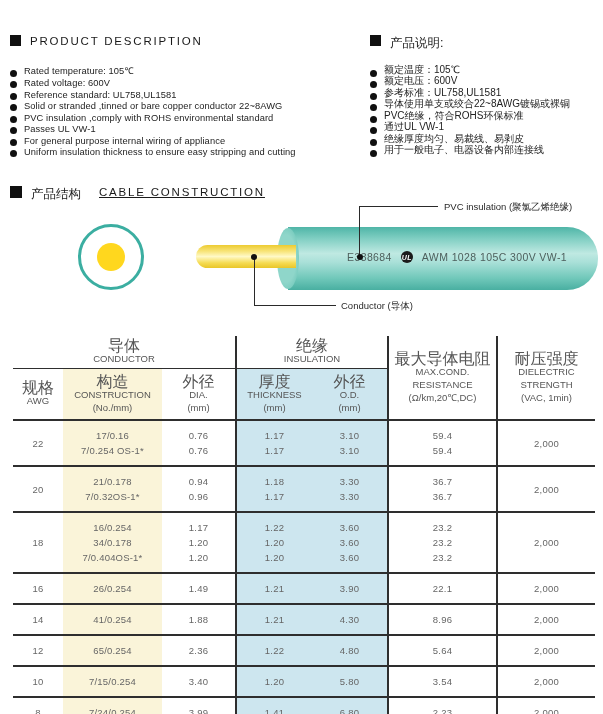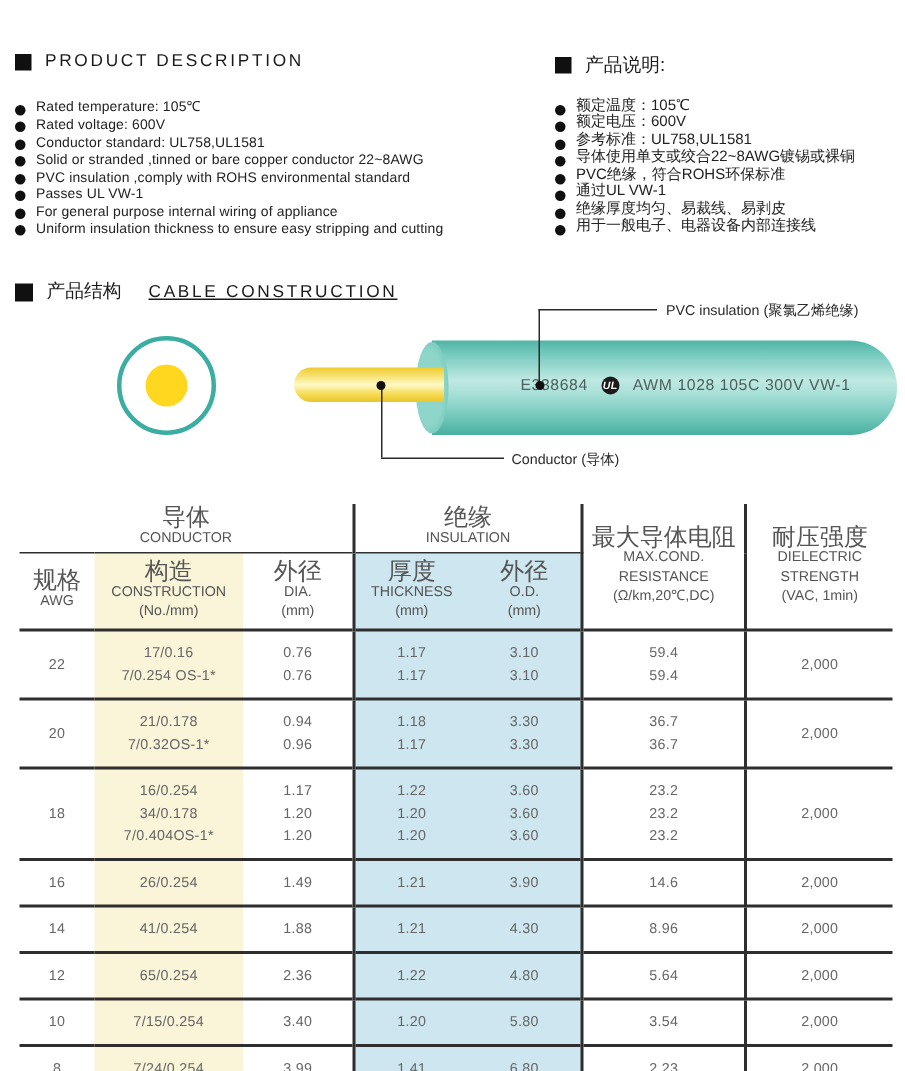--- a/index.html
+++ b/index.html
@@ -3,21 +3,21 @@
 <meta charset="utf-8">
 <style>
   html,body { margin:0; padding:0; }
   body {
     width:603px; height:714px; background:#ffffff; position:relative;
     font-family:"Liberation Sans", sans-serif; color:#333; overflow:hidden;
   }
   .page { position:absolute; left:0; top:0; width:603px; height:714px; }
 
   
-  .sec-header { position:absolute; display:flex; align-items:center; }
+  .sec-header { position:absolute; display:flex; align-items:flex-start; }
   .sq { width:11px; height:11px; background:#101010; flex:none; margin-right:9px; }
   .sq.lg { width:12px; height:12px; }
   .title-en { font-size:11.5px; letter-spacing:1.8px; color:#1a1a1a; white-space:nowrap; }
   .title-zh { font-size:12.5px; font-weight:normal; color:#1a1a1a; white-space:nowrap; }
   .title-en.sub { margin-left:18px;text-decoration:underline; }
 
   
   .bullet-list { position:absolute; display:flex; flex-direction:column; }
   .bullet-item { display:flex; align-items:flex-end; height:11.5px; }
   .bullet { width:7px; height:7px; border-radius:50%; background:#101010; flex:none; margin-right:7px; }
@@ -87,21 +87,21 @@
       <div class="bullet-item">
         <span class="bullet"></span>
         <span class="bullet-text">Rated temperature: 105℃</span>
       </div>
       <div class="bullet-item">
         <span class="bullet"></span>
         <span class="bullet-text">Rated voltage: 600V</span>
       </div>
       <div class="bullet-item">
         <span class="bullet"></span>
-        <span class="bullet-text">Conductor standard: UL758,UL1581</span>
+        <span class="bullet-text">Reference standard: UL758,UL1581</span>
       </div>
       <div class="bullet-item">
         <span class="bullet"></span>
         <span class="bullet-text">Solid or stranded ,tinned or bare copper conductor 22~8AWG</span>
       </div>
       <div class="bullet-item">
         <span class="bullet"></span>
         <span class="bullet-text">PVC insulation ,comply with ROHS environmental standard</span>
       </div>
       <div class="bullet-item">
@@ -344,21 +344,21 @@
           <td>
             <div>1.49</div>
           </td>
           <td class="bl bg-b">
             <div>1.21</div>
           </td>
           <td class="bg-b">
             <div>3.90</div>
           </td>
           <td class="bl">
-            <div>14.6</div>
+            <div>22.1</div>
           </td>
           <td class="bl">
             <div>2,000</div>
           </td>
         </tr>
         <tr>
           <td>
             <div>14</div>
           </td>
           <td class="bg-y">

